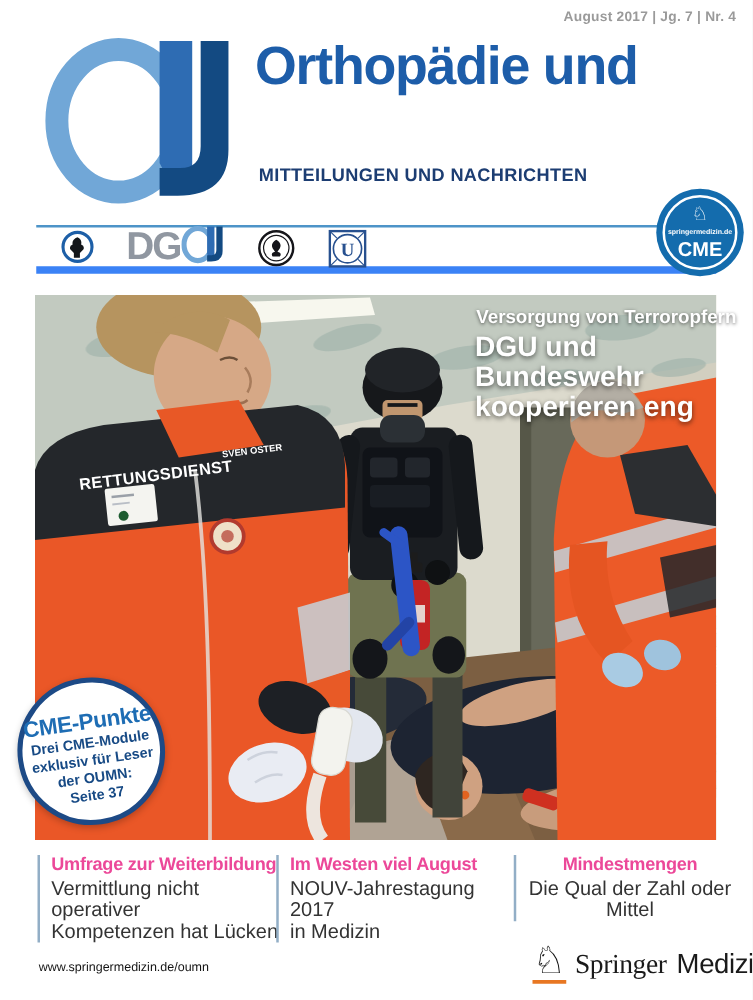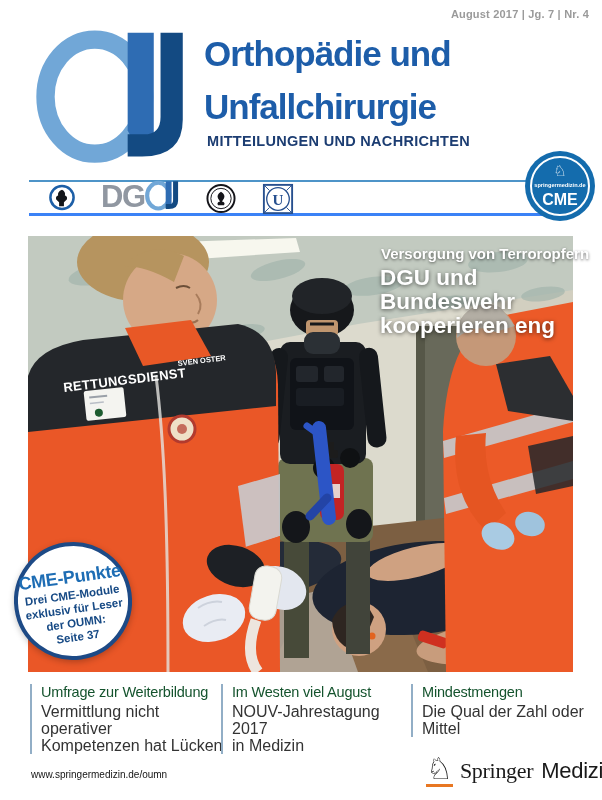--- a/index.html
+++ b/index.html
@@ -2,27 +2,27 @@
 <html><head>
 <meta charset="utf-8">
 <style>
   html,body{margin:0;padding:0;background:#fff;}
   .page{position:relative;width:602px;height:800px;background:#ffffff;overflow:hidden;
         font-family:"Liberation Sans",sans-serif;outline:1px solid #e6e6e6;}
 
   
   .issue-line{position:absolute;top:8px;right:13px;font-size:11px;font-weight:600;color:#9a9a9a;letter-spacing:.2px;text-align:right;}
   .ou-main{position:absolute;left:33px;top:28px;width:170px;height:145px;}
-  .title{position:absolute;left:204px;top:27px;width:380px;font-size:35px;line-height:53px;
+  .title{position:absolute;left:204px;top:27px;width:380px;font-size:43px;line-height:53px;
          font-weight:700;color:#1d5da9;letter-spacing:-1px;}
   .subtitle{position:absolute;left:207px;top:133px;font-size:14.5px;font-weight:700;color:#1c3d72;letter-spacing:.3px;}
 
   
   .band{position:absolute;left:29px;top:180px;width:544px;height:31px;
-        border-top:2px solid #4d94c8;border-bottom:3px solid #3b82f6;}
+        border-top:2px solid #4d94c8;border-bottom:6px solid #3b82f6;}
   .band .logo{position:absolute;top:1px;}
   .dgou{position:absolute;left:72px;top:-2px;display:flex;align-items:center;}
   .dgou .dg{font-size:31px;font-weight:700;color:#9097a1;letter-spacing:-1.5px;line-height:33px;}
   .cme-badge{position:absolute;left:524px;top:150px;width:72px;height:72px;}
 
   
   .photo{position:absolute;left:28px;top:236px;width:545px;height:436px;overflow:hidden;background:#dcdacd;}
   .photo svg{display:block;width:100%;height:100%;}
   .kicker{position:absolute;left:381px;top:245px;font-size:15px;font-weight:600;color:#fff;
           text-shadow:0 1px 3px rgba(0,0,0,.6);text-align:center;}
@@ -31,23 +31,23 @@
 
   
   .cme-circle{position:absolute;left:14px;top:542px;width:118px;height:118px;border-radius:50%;
         background:#fff;border:4px solid #1d4a86;transform:rotate(-8deg);
         box-shadow:0 2px 6px rgba(0,0,0,.25);text-align:center;box-sizing:border-box;}
   .cme-circle .t{margin-top:21px;font-size:18px;font-weight:700;color:#1e6db4;letter-spacing:-.3px;}
   .cme-circle .l{font-size:11.5px;line-height:14px;font-weight:700;color:#174a85;}
 
   
   .teaser{position:absolute;top:684px;border-left:2px solid #92aec6;padding-left:9px;min-height:53px;}
-  .teaser .th{font-size:14.5px;font-weight:400;color:#14532d;letter-spacing:-.2px;}
+  .teaser .th{font-size:14.5px;font-weight:700;color:#ec4899;letter-spacing:-.2px;}
   .teaser .tb{margin-top:3px;font-size:16px;line-height:17px;color:#333;}
-  .t1{left:30px;width:184px;} .t2{left:221px;width:184px;} .t3{left:411px;width:164px;}
+  .t1{left:30px;width:184px;} .t2{left:221px;width:184px;} .t3{left:411px;width:164px;text-align:center;}
 
   
   .url{position:absolute;left:31px;top:769px;font-size:10px;color:#141414;}
   .brand{position:absolute;left:426px;top:754px;display:flex;align-items:center;gap:7px;}
   .brand .knight{font-size:30px;line-height:30px;color:#111;border-bottom:3px solid #e87722;}
   .brand .serif{font-family:"Liberation Serif",serif;font-weight:400;font-size:22px;color:#1a1a1a;letter-spacing:-.3px;}
   .brand .sans{font-size:22px;font-weight:400;color:#1a1a1a;margin-left:1px;letter-spacing:-.3px;}
 </style>
 </head>
 <body>
@@ -65,21 +65,20 @@
   </svg>
 
   <div class="issue-line">August 2017 | Jg. 7 | Nr. 4</div>
 
   <svg class="ou-main" viewBox="0 0 170 150">
     <use href="#ou-mark" xlink:href="#ou-mark"></use>
   </svg>
 
   <div class="title">
     <div>Orthopädie und</div>
-    <div>Unfallchirurgie</div>
   </div>
   <div class="subtitle">MITTEILUNGEN UND NACHRICHTEN</div>
 
   <div class="band">
     <svg class="logo" style="left:18px" width="30" height="29" viewBox="0 0 30 30">
       <circle cx="15" cy="15" r="12" fill="none" stroke="#1d5fa7" stroke-width="2.6"></circle>
       <path d="M15,7 q4,2 3,6 q3,1 2,4 l-3,3 v4 h-5 v-4 l-3,-3 q-1,-3 2,-4 q-1,-4 4,-6 z" fill="#13161a"></path>
     </svg>
     <div class="dgou">
       <span class="dg">DG</span>

